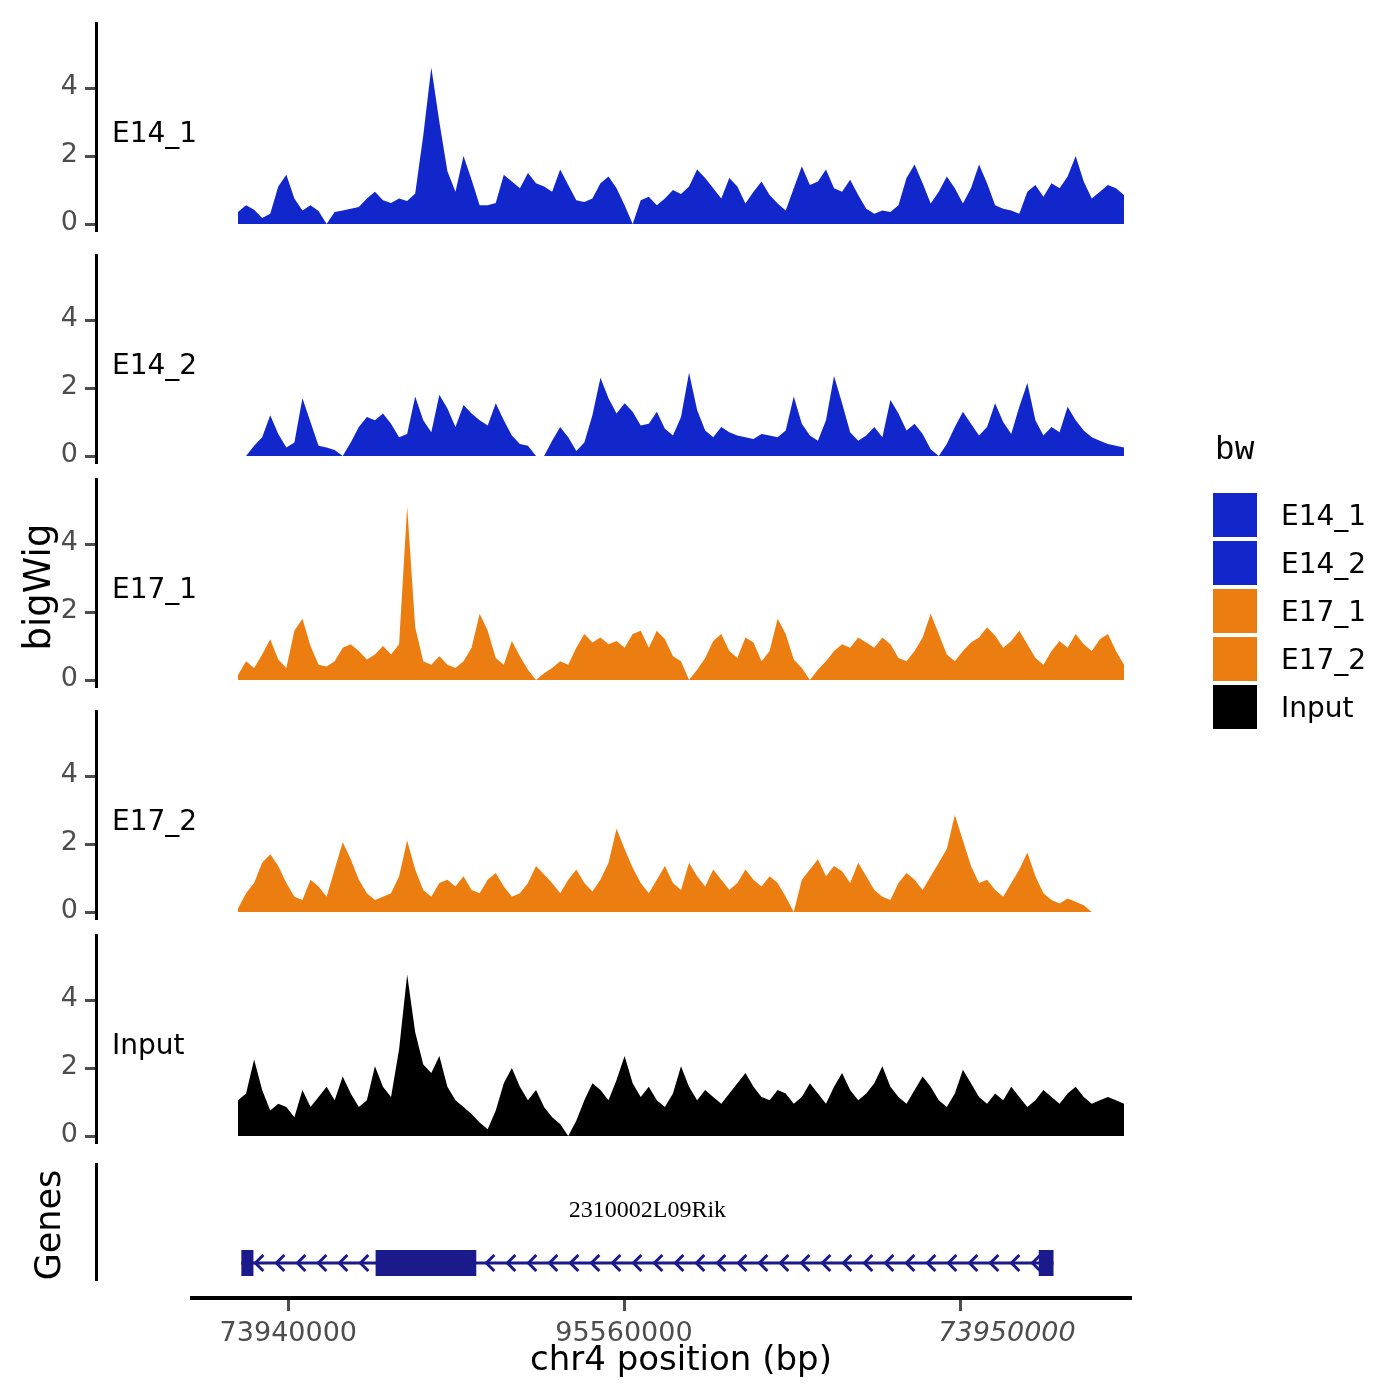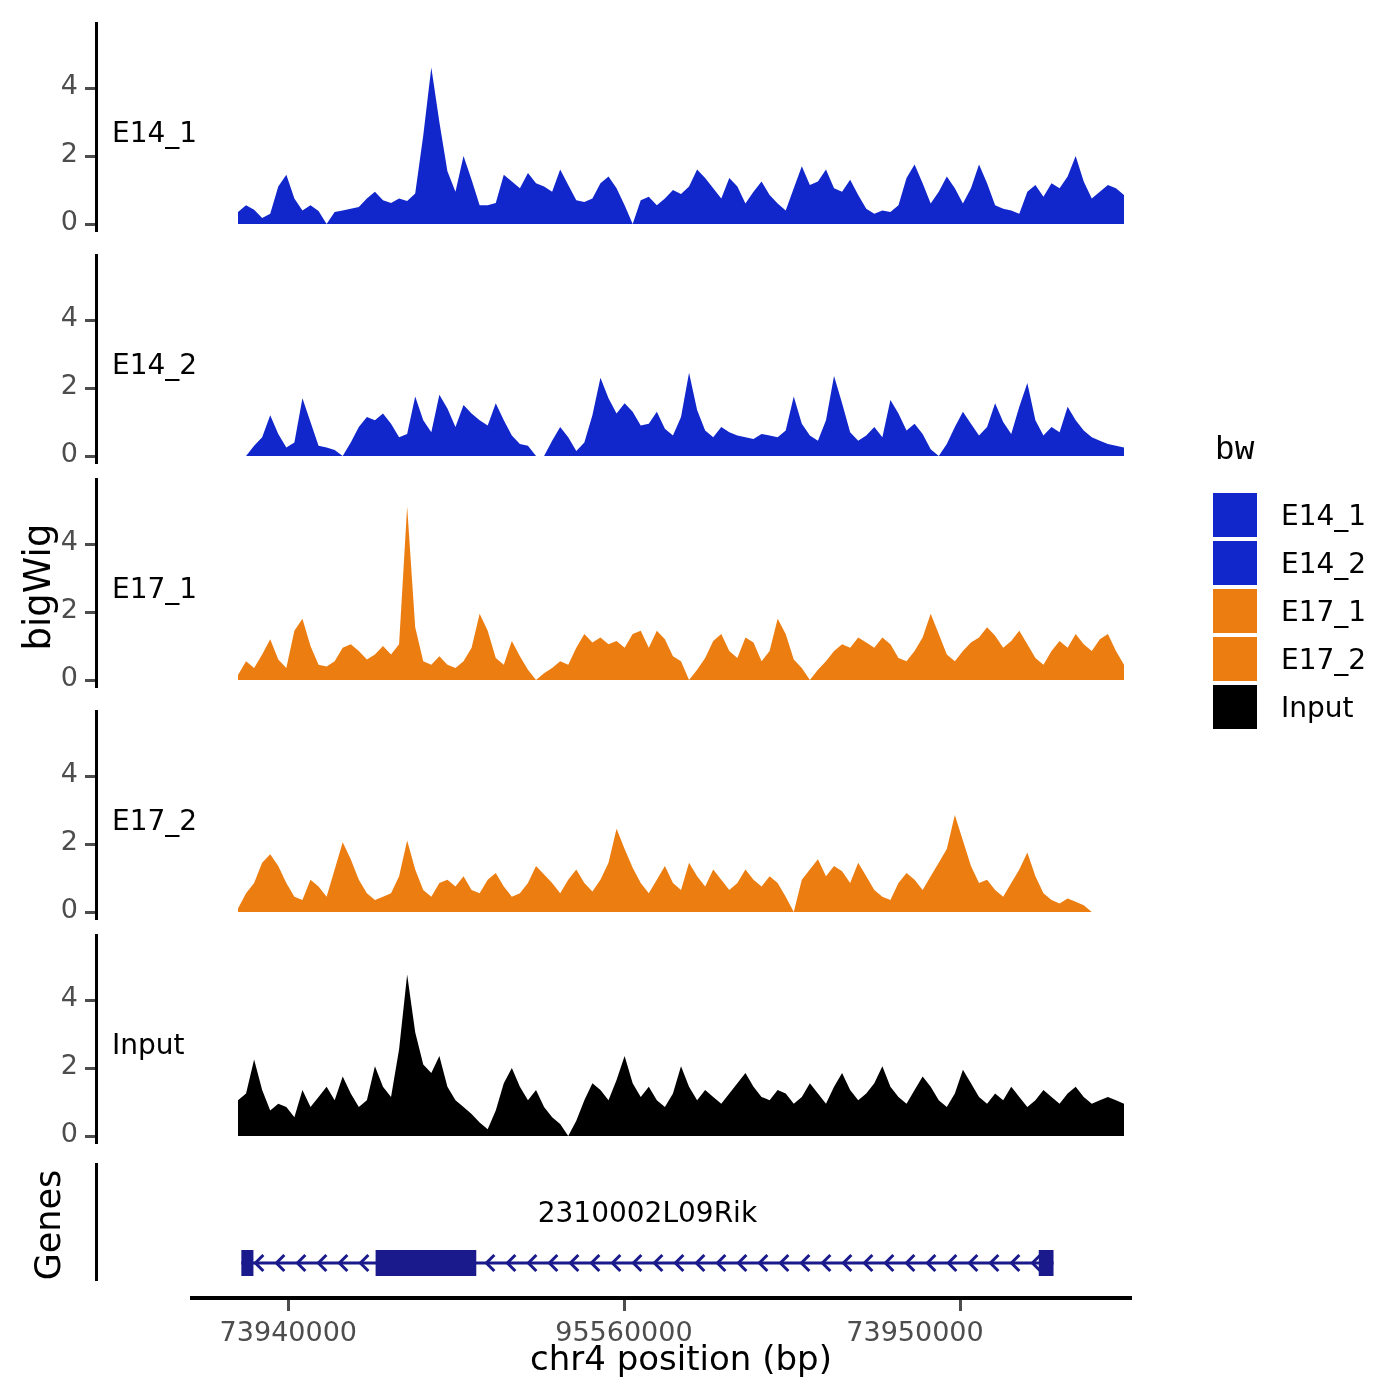--- a/index.html
+++ b/index.html
@@ -129,24 +129,25 @@
     position: absolute;
     left: 95px;
     top: 1163px;
     width: 3px;
     height: 118px;
     background: #000000;
   }
   #gene-name {
     position: absolute;
     top: 1196px;
-    font-size: 28px;
+    font-size: 24px;
     color: #000000;
     text-align: center;
     width: 400px;
+    font-family: Liberation Serif, serif;
   }
   #gene-track {
     position: absolute;
     left: 238px;
     top: 1240px;
     width: 886px;
     height: 46px;
   }
 
   
@@ -302,21 +303,21 @@
         <rect x="800.7560606060606" y="10" width="14.766666666666652" height="26" fill="#1a1a8c"></rect>
       </svg></div>
 
   <div id="xaxis-line"></div>
   <div id="xaxis-ticks">
       <div class="xtick" style="left: 287.341px;"></div>
       <div class="xtick-label" style="left: 178.341px; text-align: center;">73940000</div>
       <div class="xtick" style="left: 622.947px;"></div>
       <div class="xtick-label" style="left: 513.947px;">95560000</div>
       <div class="xtick" style="left: 958.553px;"></div>
-      <div class="xtick-label" style="left: 805px;">73950000</div>
+      <div class="xtick-label" style="left: 897px; font-style: italic;">73950000</div>
     </div>
   <div id="xlab">chr4 position (bp)</div>
 
   <div id="legend">
     <div id="legend-title">bw</div>
     <div id="legend-rows">
         <div class="legend-row">
           <div class="legend-key" style="background: rgb(17, 39, 204);"></div>
           <div class="legend-label">E14_1</div>
         </div>

